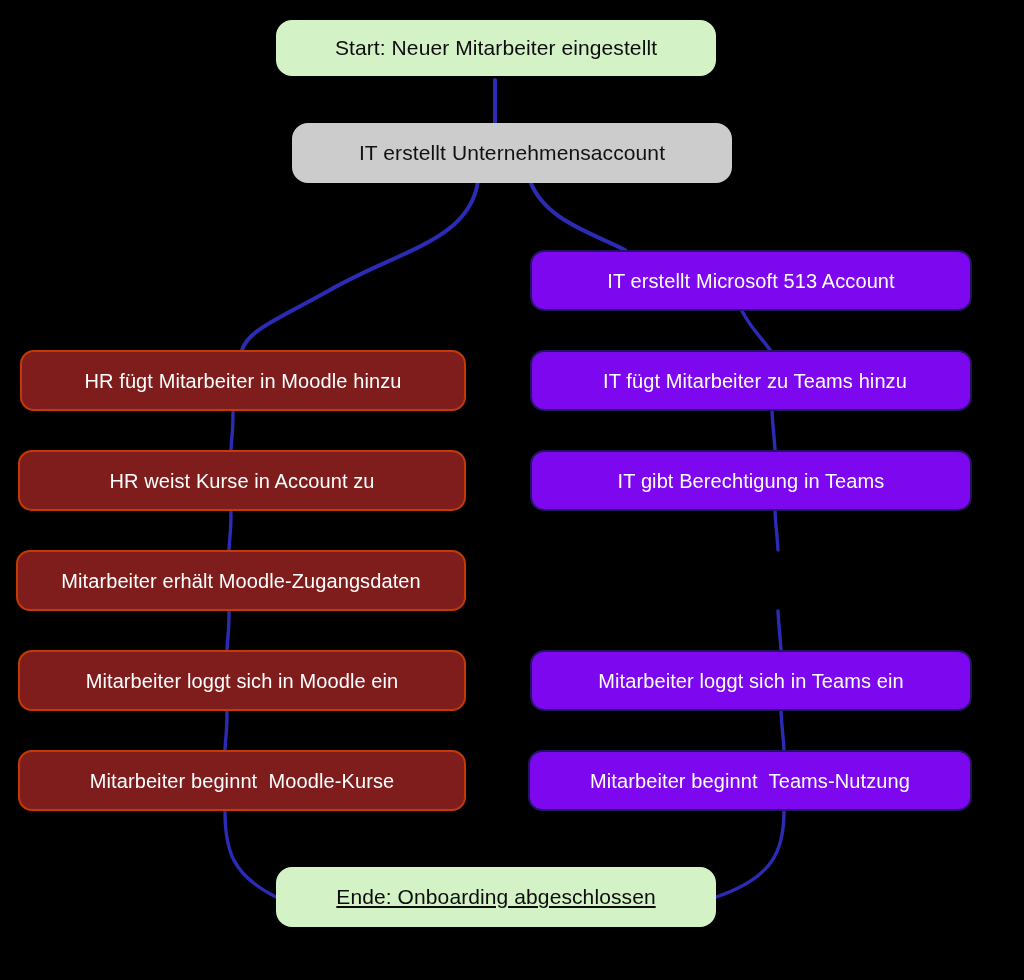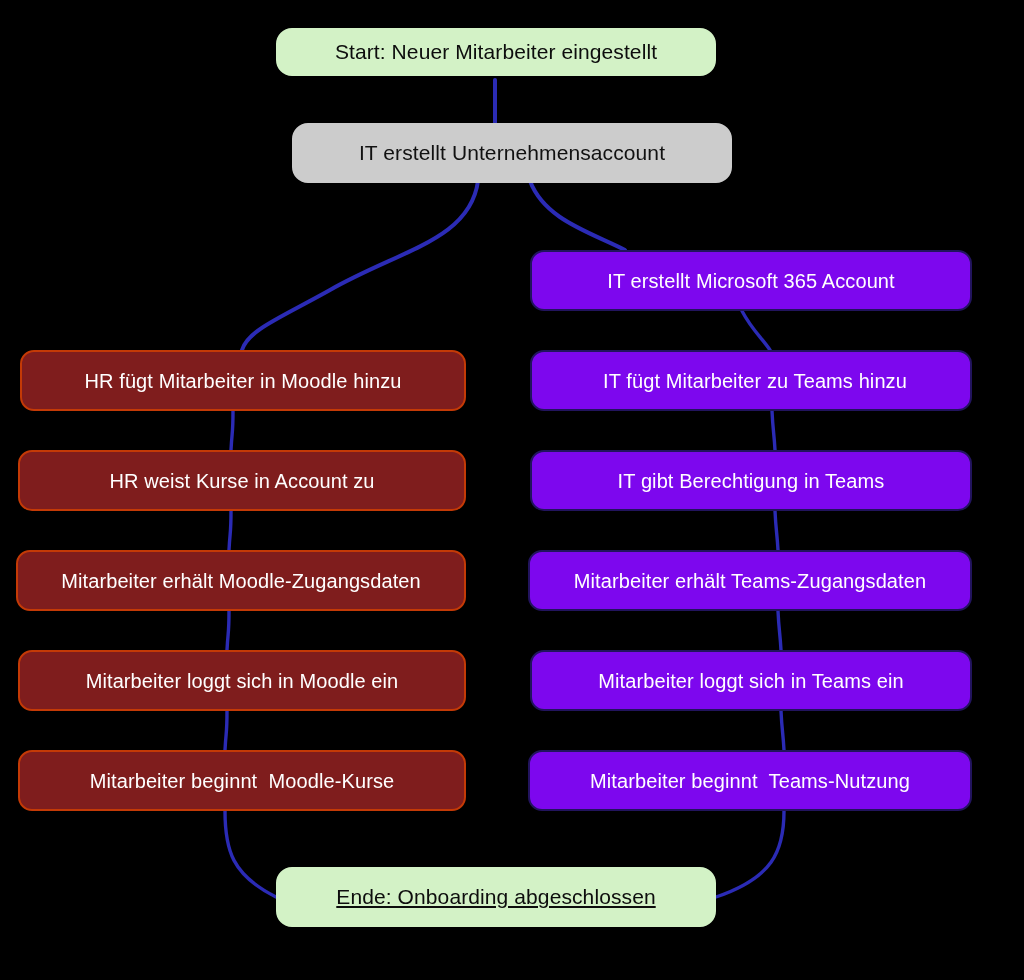--- a/index.html
+++ b/index.html
@@ -101,21 +101,21 @@
       <path d="M 742 311 C 752 330, 762 338, 770 350"></path>
       <path d="M 772 411 C 773 432, 774 432, 775 450"></path>
       <path d="M 775 511 C 776 532, 777 532, 778 550"></path>
       <path d="M 778 611 C 779 632, 780 632, 781 650"></path>
       <path d="M 781 711 C 782 732, 783 732, 784 750"></path>
 
       <path d="M 784 811 C 784 852, 772 878, 716 897"></path>
     </g>
   </svg>
 
-  <div class="node terminator" style="left:276px; top:28px; width:440px; height:48px;justify-content:center;">
+  <div class="node terminator" style="left:276px; top:20px; width:440px; height:56px;justify-content:center;">
     <span class="label">Start: Neuer Mitarbeiter eingestellt</span>
   </div>
 
   <div class="node neutral" style="left:276px; top:123px; width:440px; height:60px;">
     <span class="label">IT erstellt Unternehmensaccount</span>
   </div>
 
   <div class="node moodle" style="left:20px; top:350px; width:446px; height:61px;">
     <span class="label">HR fügt Mitarbeiter in Moodle hinzu</span>
   </div>
@@ -130,34 +130,31 @@
 
   <div class="node moodle" style="left:18px; top:650px; width:448px; height:61px;">
     <span class="label">Mitarbeiter loggt sich in Moodle ein</span>
   </div>
 
   <div class="node moodle" style="left:18px; top:750px; width:448px; height:61px;">
     <span class="label">Mitarbeiter beginnt  Moodle-Kurse</span>
   </div>
 
   <div class="node teams" style="left:530px; top:250px; width:442px; height:61px;">
-    <span class="label">IT erstellt Microsoft 365 Account</span>
+    <span class="label">IT erstellt Microsoft 513 Account</span>
   </div>
 
   <div class="node teams" style="left:530px; top:350px; width:442px; height:61px;padding-left:8px;">
     <span class="label">IT fügt Mitarbeiter zu Teams hinzu</span>
   </div>
 
   <div class="node teams" style="left:530px; top:450px; width:442px; height:61px;">
     <span class="label">IT gibt Berechtigung in Teams</span>
   </div>
 
-  <div class="node teams" style="left:528px; top:550px; width:444px; height:61px;">
-    <span class="label">Mitarbeiter erhält Teams-Zugangsdaten</span>
-  </div>
 
   <div class="node teams" style="left:530px; top:650px; width:442px; height:61px;">
     <span class="label">Mitarbeiter loggt sich in Teams ein</span>
   </div>
 
   <div class="node teams" style="left:528px; top:750px; width:444px; height:61px;">
     <span class="label">Mitarbeiter beginnt  Teams-Nutzung</span>
   </div>
 
   <div class="node terminator" style="left:276px; top:867px; width:440px; height:60px;text-decoration:underline;">

